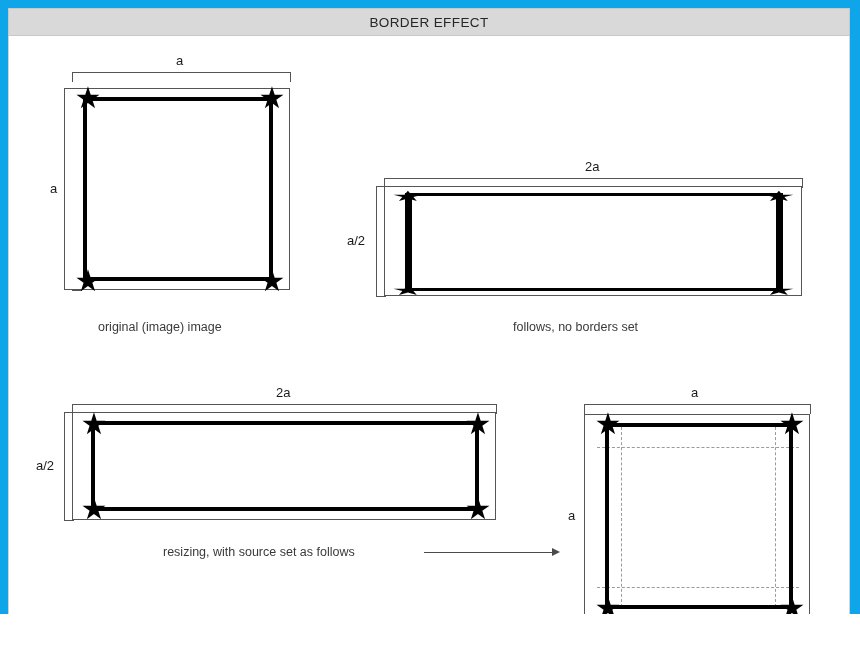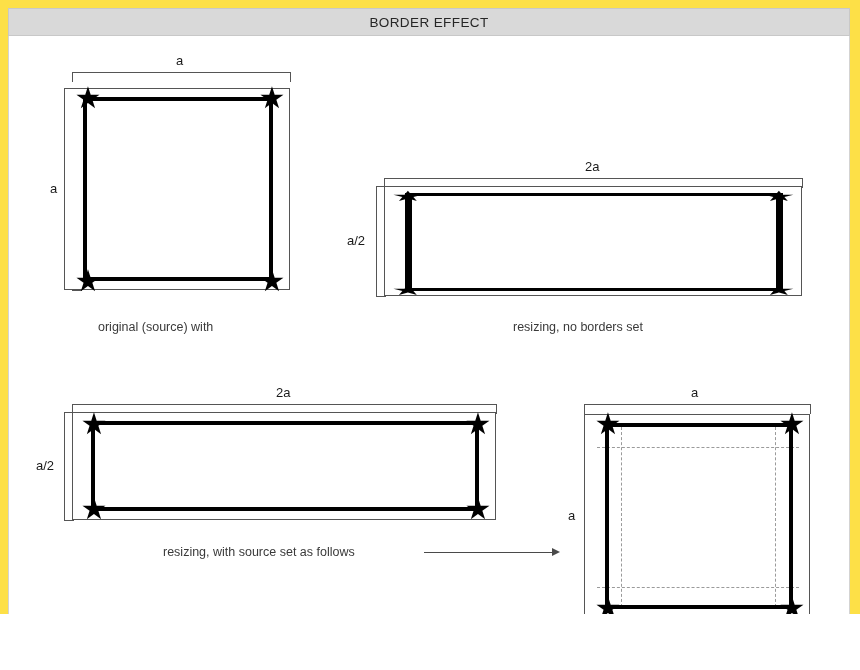--- a/index.html
+++ b/index.html
@@ -5,21 +5,21 @@
   html, body {
     margin: 0;
     padding: 0;
     background: #ffffff;
     font-family: "Liberation Sans", sans-serif;
   }
   #page {
     position: relative;
     width: 860px;
     height: 614px;
-    background: #fde047;
+    background: #0ea5e9;
     overflow: hidden;
   }
   .frame {
     position: absolute;
     left: 8px;
     top: 8px;
     width: 842px;
     height: 626px;
     border: 1px solid #d3d3d3;
     box-sizing: border-box;
@@ -154,21 +154,21 @@
       <div class="bar-h" style="left:18px; top:188px; width:190px; height:4px;"></div>
       <div class="bar-v" style="left:18px; top:10px; width:4px; height:180px;"></div>
       <div class="bar-v" style="left:204px; top:10px; width:4px; height:180px;"></div>
     </div>
 
     <div class="star big" style="left:88px; top:98px;">★</div>
     <div class="star big" style="left:272px; top:98px;">★</div>
     <div class="star big" style="left:88px; top:281px;">★</div>
     <div class="star big" style="left:272px; top:281px;">★</div>
 
-    <div class="caption" style="left:98px; top:320px;">original (source) with</div>
+    <div class="caption" style="left:98px; top:320px;">original (image) image</div>
   </div>
 
   <div class="panel">
 
     <div class="tick-h" style="left:384px; top:178px; width:418px;"></div>
     <div class="tick-v" style="left:384px; top:178px; height:10px;"></div>
     <div class="tick-v" style="left:802px; top:178px; height:10px;"></div>
     <div class="dimlabel" style="left:585px; top:159px;">2a</div>
 
     <div class="tick-v" style="left:376px; top:186px; height:110px;"></div>
@@ -181,21 +181,21 @@
       <div class="bar-h" style="left:20px; top:101px; width:378px; height:3px;"></div>
       <div class="bar-v" style="left:20px; top:8px; width:7px; height:94px;"></div>
       <div class="bar-v" style="left:391px; top:8px; width:7px; height:94px;"></div>
     </div>
 
     <div class="star" style="left:408px; top:196px; font-size:26px; transform:translate(-50%,-50%) scale(1.45,0.55);">★</div>
     <div class="star" style="left:779px; top:196px; font-size:26px; transform:translate(-50%,-50%) scale(1.45,0.55);">★</div>
     <div class="star" style="left:408px; top:290px; font-size:26px; transform:translate(-50%,-50%) scale(1.45,0.55);">★</div>
     <div class="star" style="left:779px; top:290px; font-size:26px; transform:translate(-50%,-50%) scale(1.45,0.55);">★</div>
 
-    <div class="caption" style="left:513px; top:320px;">resizing, no borders set</div>
+    <div class="caption" style="left:513px; top:320px;">follows, no borders set</div>
   </div>
 
   <div class="panel">
 
     <div class="tick-h" style="left:72px; top:404px; width:424px;"></div>
     <div class="tick-v" style="left:72px; top:404px; height:10px;"></div>
     <div class="tick-v" style="left:496px; top:404px; height:10px;"></div>
     <div class="dimlabel" style="left:276px; top:385px;">2a</div>
 
     <div class="tick-v" style="left:64px; top:412px; height:108px;"></div>

